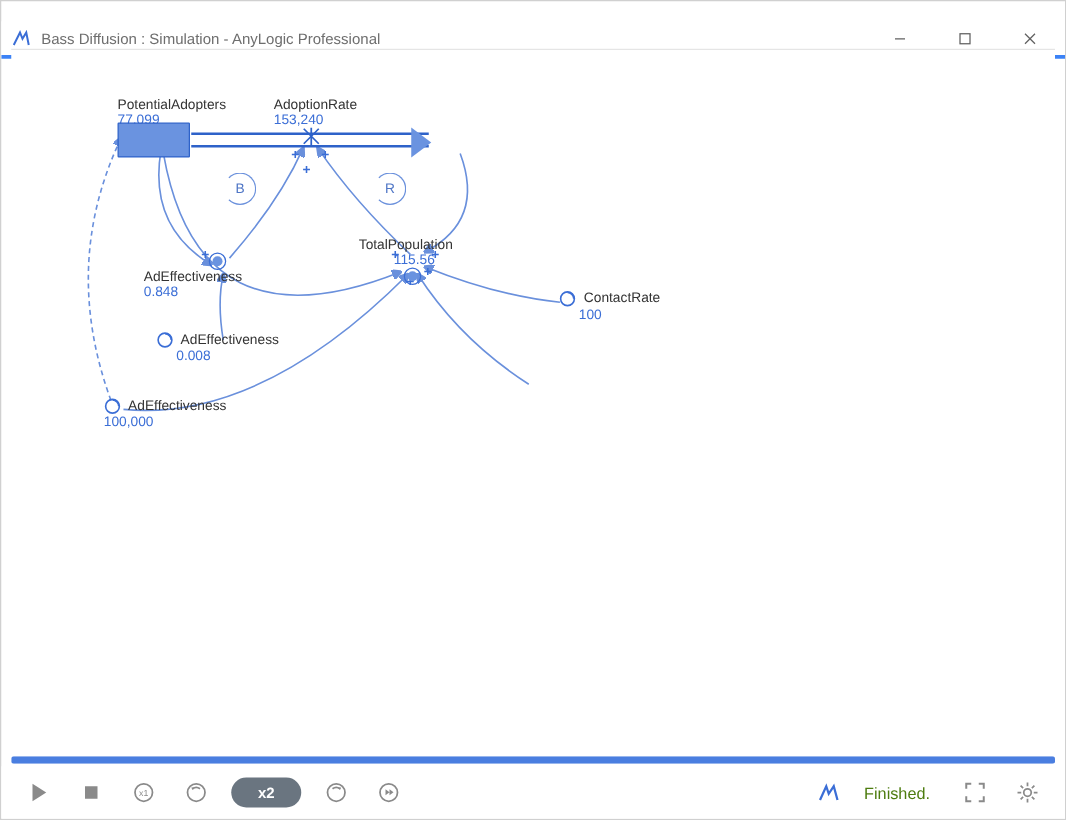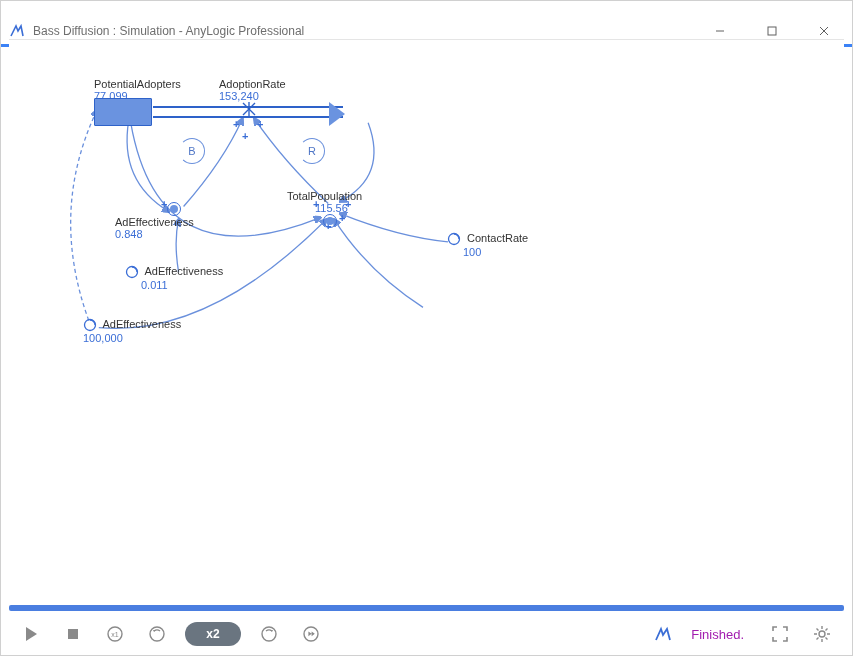--- a/index.html
+++ b/index.html
@@ -151,21 +151,21 @@
   .toolbar .btn svg { width: 18px; height: 18px; }
   .toolbar .btn.pill {
     width: 56px; height: 24px;
     background: #6a7580;
     color: #fff;
     border-radius: 12px;
     font-weight: 600;
     font-size: 12px;
   }
   .toolbar .spacer { flex: 1; }
-  .toolbar .status { color: #a21caf; font-size: 13px; margin-right: 8px;}
+  .toolbar .status { color: #4d7c0f; font-size: 13px; margin-right: 8px;}
   .paramicon{
     width:14px;height:14px;display:inline-block;vertical-align:middle;margin-right:3px;
   }
 </style>
 </head>
 <body>
 
 <div class="titlebar">
   <span class="appicon">
     <svg viewBox="0 0 16 16">
@@ -269,21 +269,21 @@
   </div>
 
   <div class="node" style="left:116px; top:225px;">
     <span class="paramicon">
       <svg viewBox="0 0 14 14">
           <circle cx="7" cy="7" r="5.5" stroke="#3b6ed6" fill="none" stroke-width="1.3"></circle>
           <path d="M7 2 A5 5 0 0 1 12 7" stroke="#3b6ed6" fill="none" stroke-width="1.3"></path>
         </svg>
     </span>
     <span class="label">AdEffectiveness</span>
-    <div class="value" style="margin-left:16px">0.011</div>
+    <div class="value" style="margin-left:16px">0.008</div>
   </div>
 
   <div class="node" style="left:74px; top:278px;">
     <span class="paramicon">
       <svg viewBox="0 0 14 14">
           <circle cx="7" cy="7" r="5.5" stroke="#3b6ed6" fill="none" stroke-width="1.3"></circle>
           <path d="M7 2 A5 5 0 0 1 12 7" stroke="#3b6ed6" fill="none" stroke-width="1.3"></path>
         </svg>
     </span>
     <span class="label">AdEffectiveness</span>

